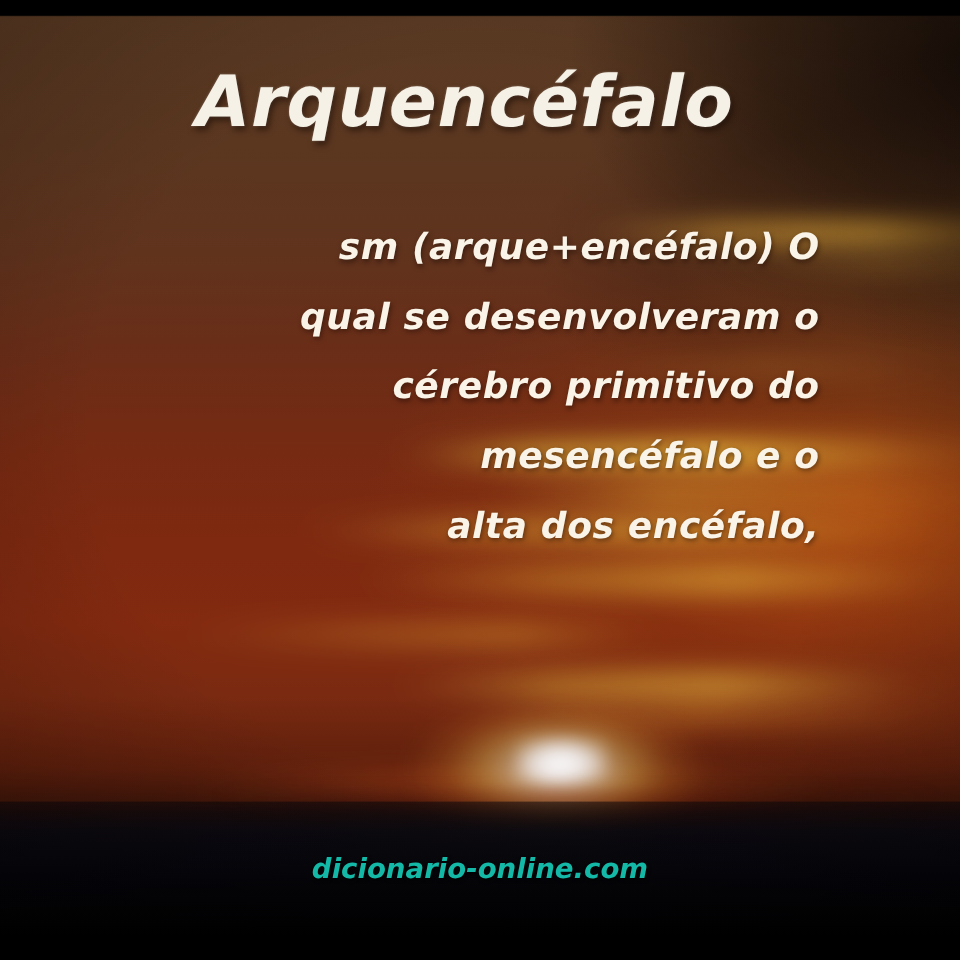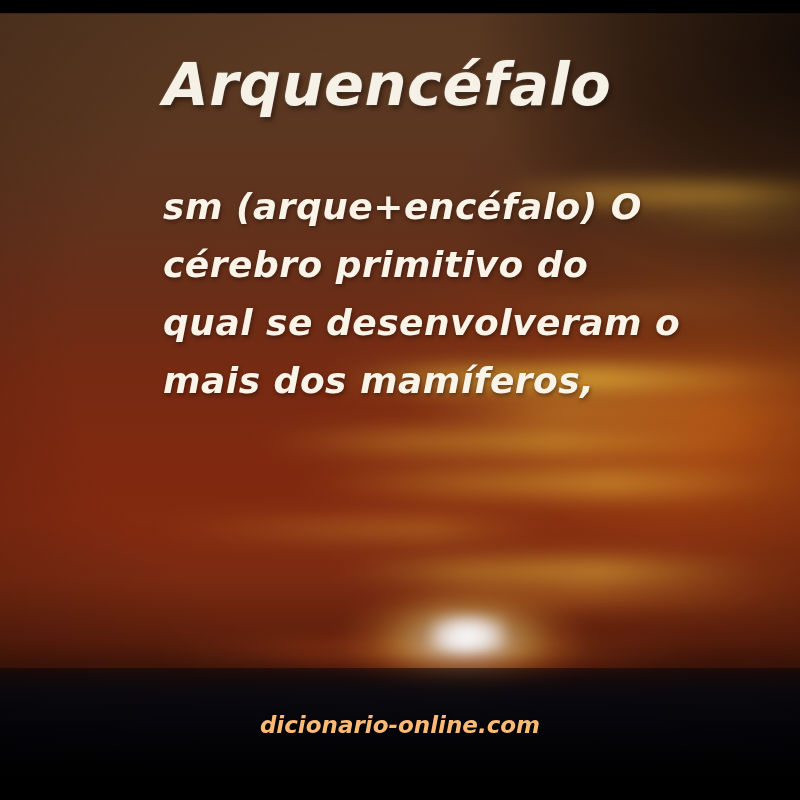--- a/index.html
+++ b/index.html
@@ -165,34 +165,35 @@
     color: #f6f1e6;
     text-shadow: 2px 3px 5px rgba(20,8,4,0.55), 0 0 2px rgba(255,250,240,0.35);
     white-space: nowrap;
   }
 
   .definition {
     position: absolute;
     left: 163px;
     top: 178px;
     width: 520px;
-    font-size: 36px;
+    font-size: 30px;
     line-height: 58px;
     color: #f9f4e7;
     text-shadow: 1px 2px 4px rgba(25,8,3,0.5);
+    text-align: right;
   }
   .definition span { display: block; white-space: nowrap; }
 
   .footer {
     position: absolute;
     left: 0; right: 0;
     top: 712px;
     text-align: center;
     font-size: 23px;
-    color: #fdba74;
+    color: #14b8a6;
     text-shadow: 1px 1px 3px rgba(0,0,0,0.7);
     font-family: "DejaVu Sans", sans-serif;
     font-style: italic;
     font-weight: bold;
     letter-spacing: 0px;
   }
 </style>
 </head>
 <body>
 
@@ -223,21 +224,22 @@
     <div class="top-bar"></div>
     <div class="vignette"></div>
   </div>
 
   <div class="content">
 
     <div class="title hand">Arquencéfalo</div>
 
     <div class="definition hand">
       <span>sm (arque+encéfalo) O</span>
+      <span>qual se desenvolveram o</span>
       <span>cérebro primitivo do</span>
-      <span>qual se desenvolveram o</span>
-      <span>mais dos mamíferos,</span>
+      <span>mesencéfalo e o</span>
+      <span>alta dos encéfalo,</span>
     </div>
 
     <div class="footer">dicionario-online.com</div>
   </div>
 
 </div>
 
 </body></html>

